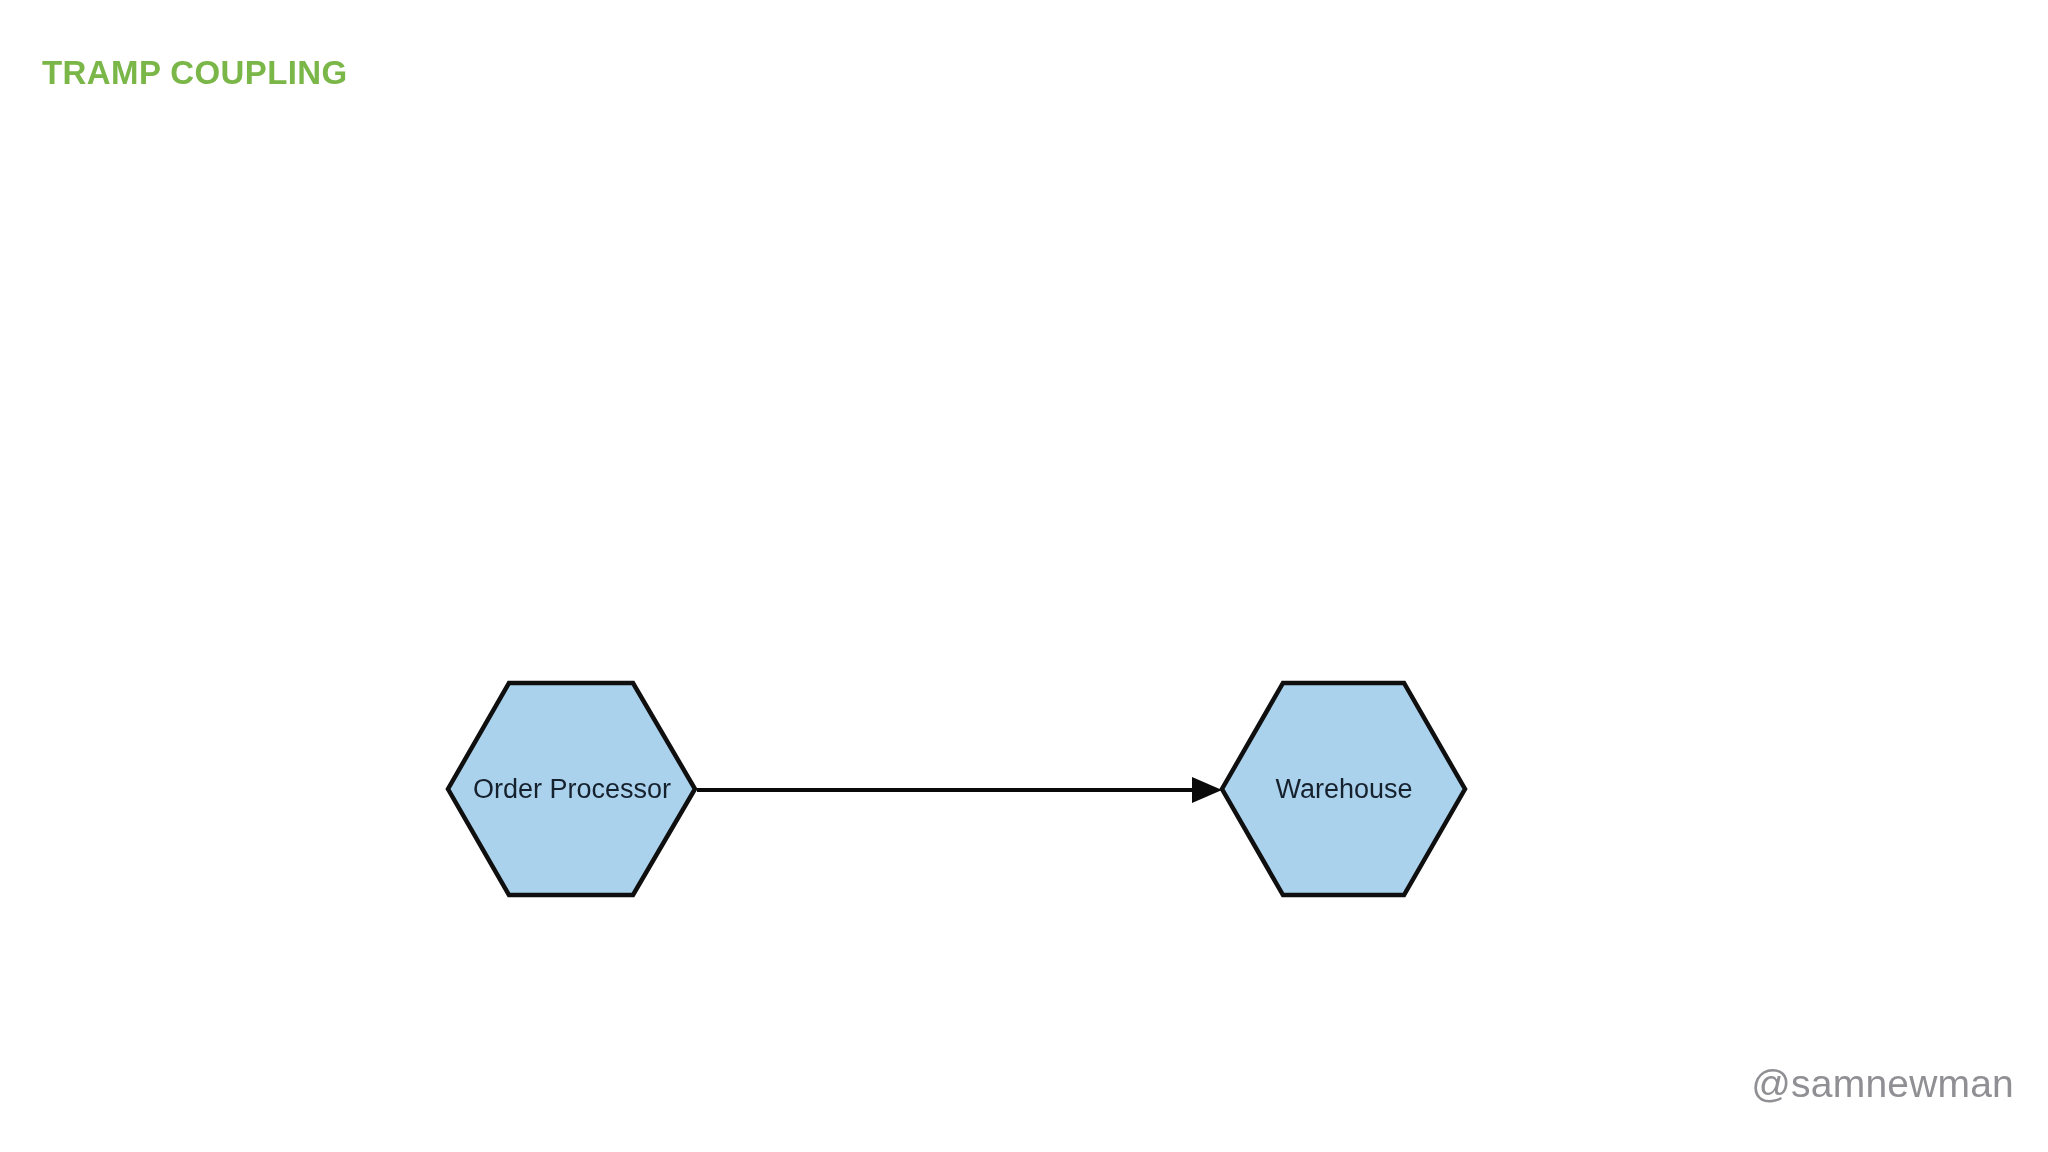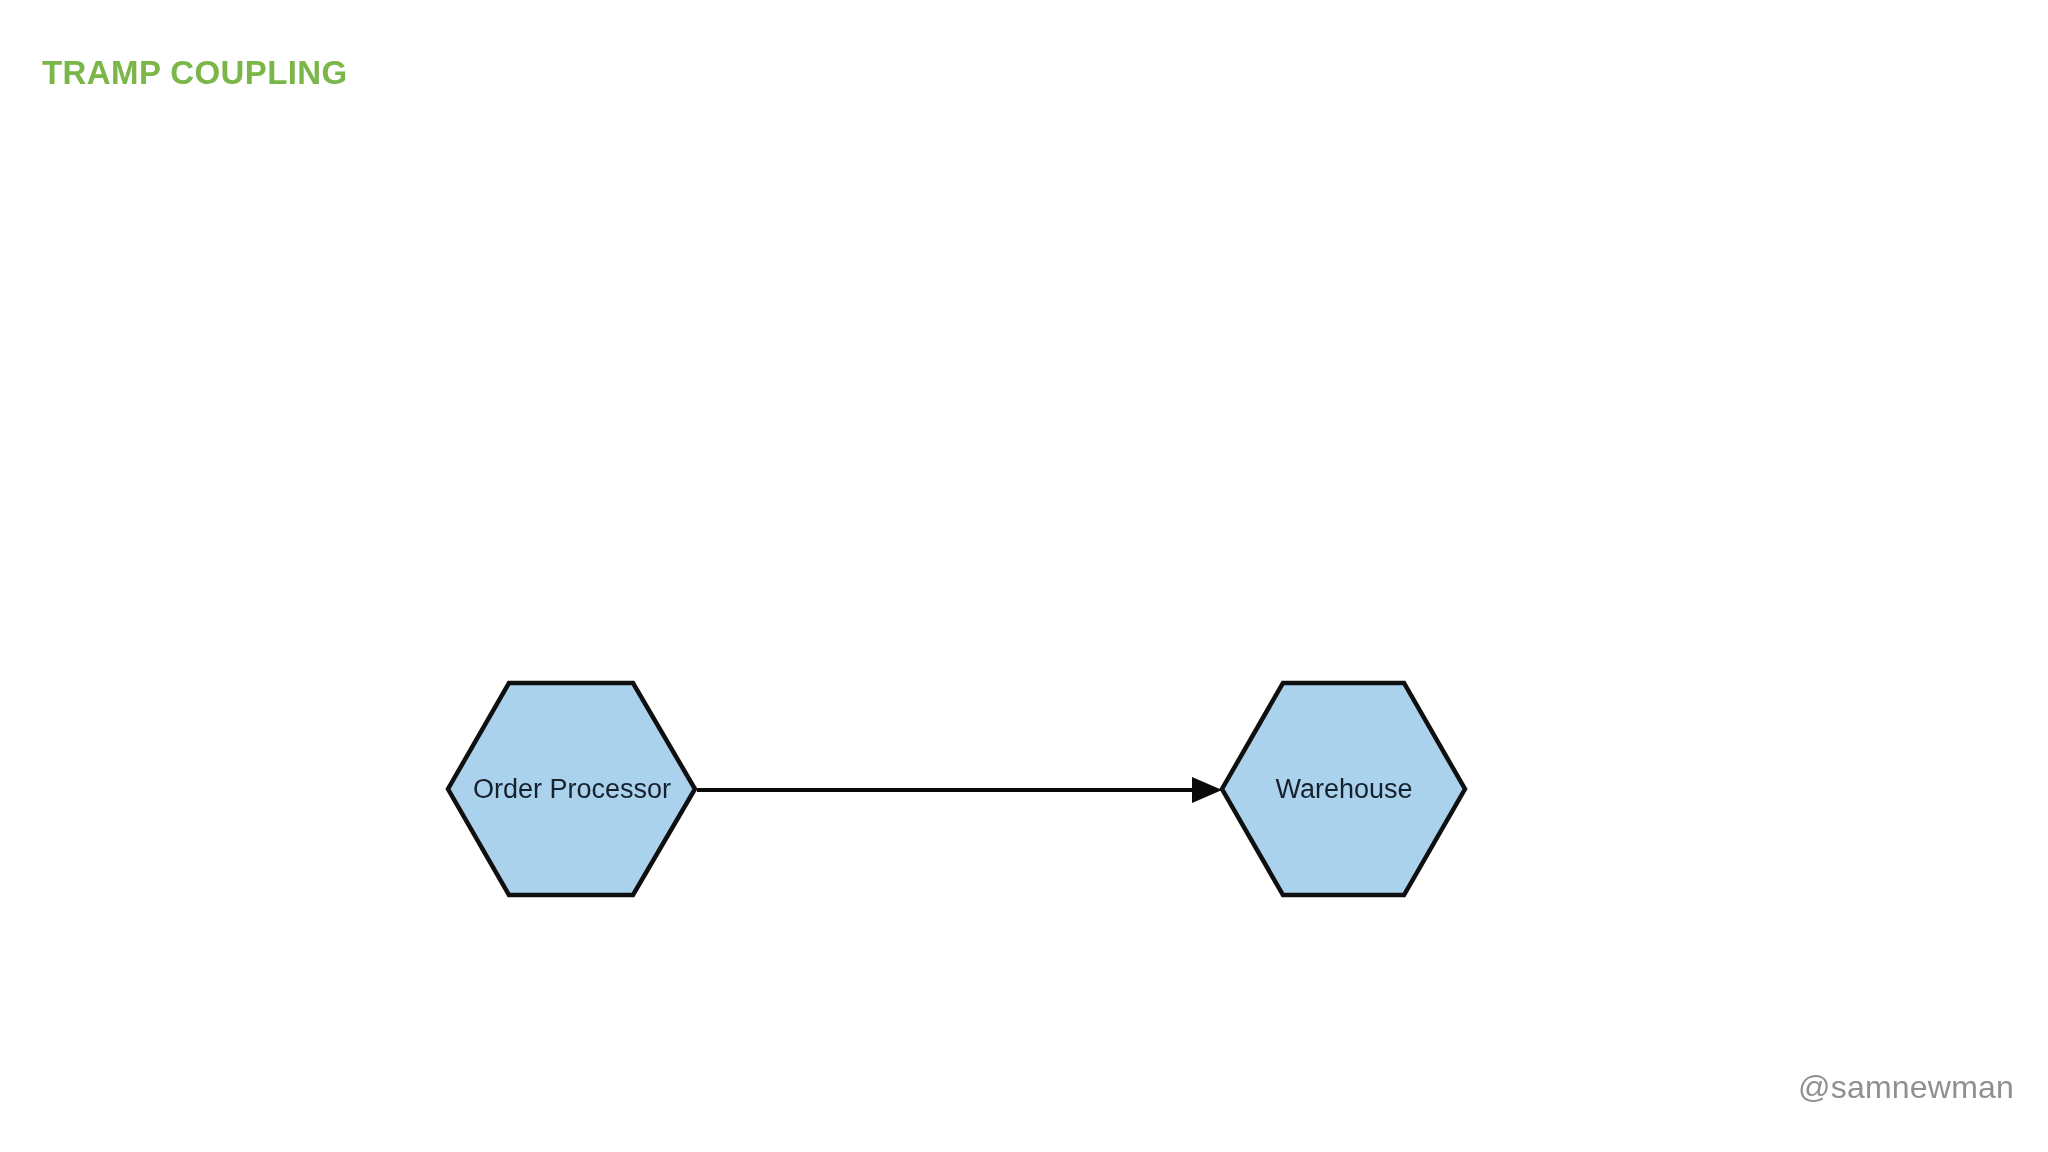--- a/index.html
+++ b/index.html
@@ -73,21 +73,21 @@
     fill: #0a0a0a;
     stroke: none;
   }
 
   
   #watermark {
     position: absolute;
     right: 34px;
     bottom: 22px;
     font-family: "Liberation Sans", sans-serif;
-    font-size: 32px;
+    font-size: 39px;
     color: #8f8f94;
     letter-spacing: 0.2px;
     white-space: nowrap;
   }
 </style>
 </head>
 <body>
 
 <div id="slide">
 

